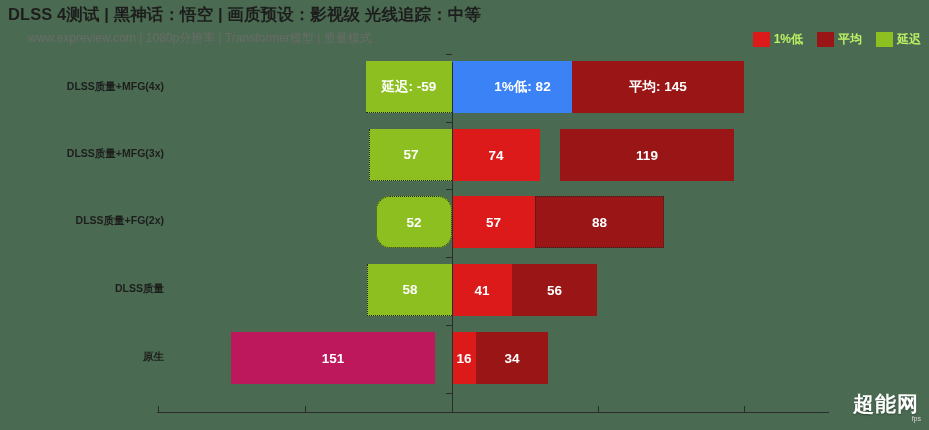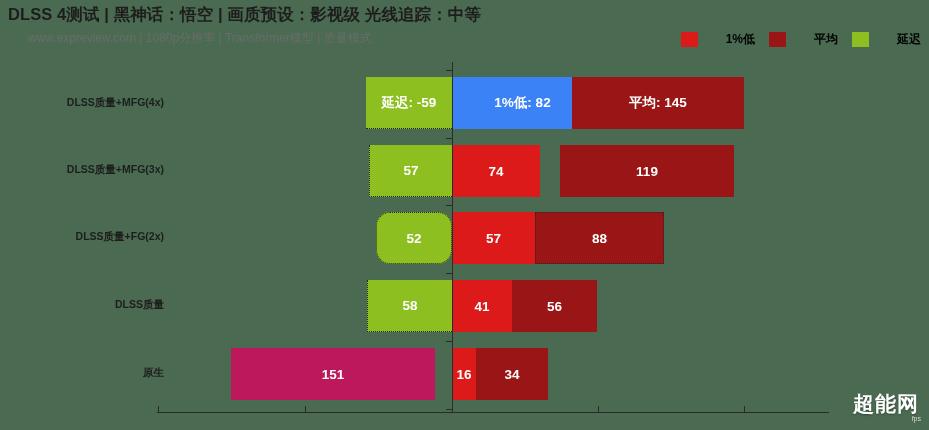--- a/index.html
+++ b/index.html
@@ -55,29 +55,28 @@
     gap: 4px;
   }
   .legend-swatch {
     width: 17px;
     height: 15px;
     display: block;
   }
   .legend-label {
     font-size: 12px;
     font-weight: bold;
-    color: #000000;
-    white-space: nowrap;
-    margin-left: 24px;
+    color: #bef264;
+    white-space: nowrap;
   }
   
   .plot {
     position: absolute;
     left: 0;
-    top: 60px;
+    top: 44px;
     width: 929px;
     height: 350px;
   }
   .cat-label {
     position: absolute;
     right: 0;
     text-align: right;
     font-size: 10.5px;
     font-weight: bold;
     color: #1d1d1d;

